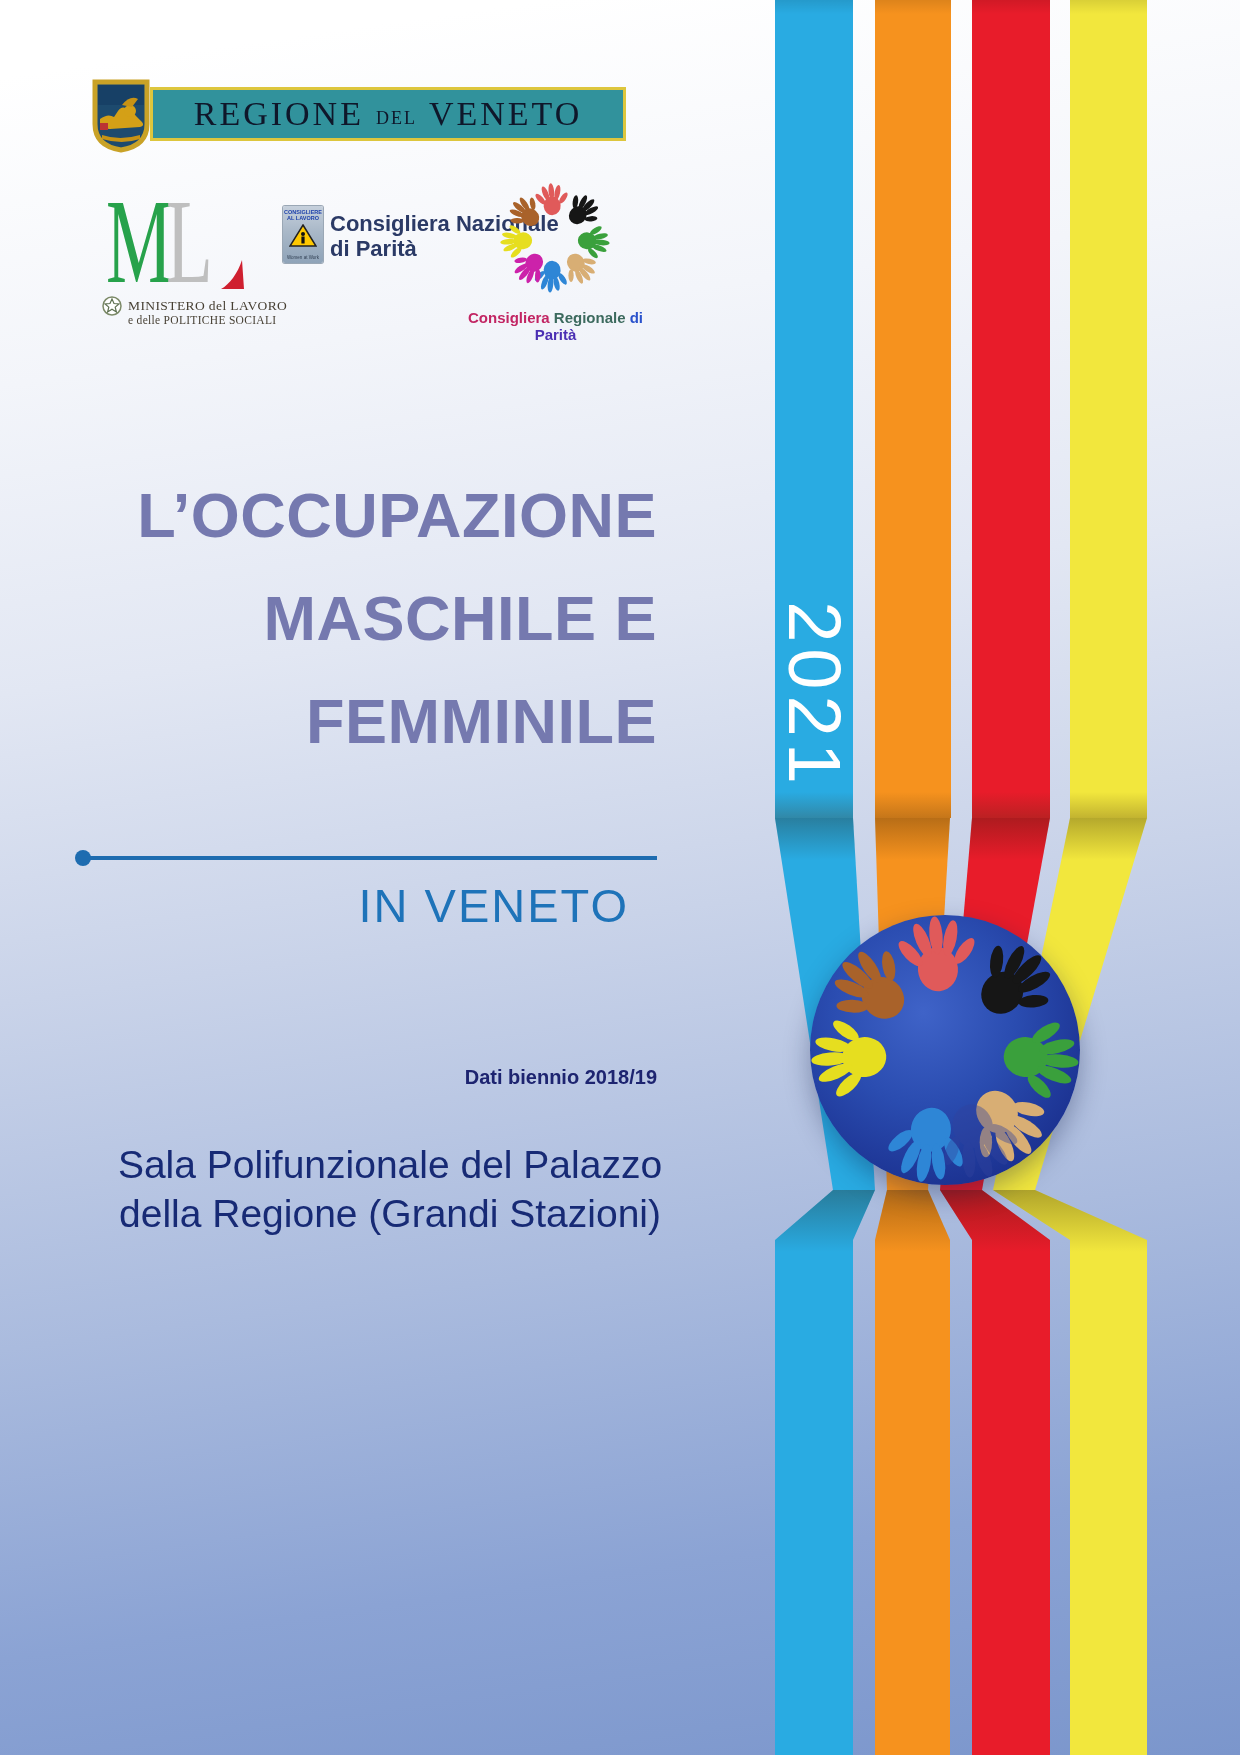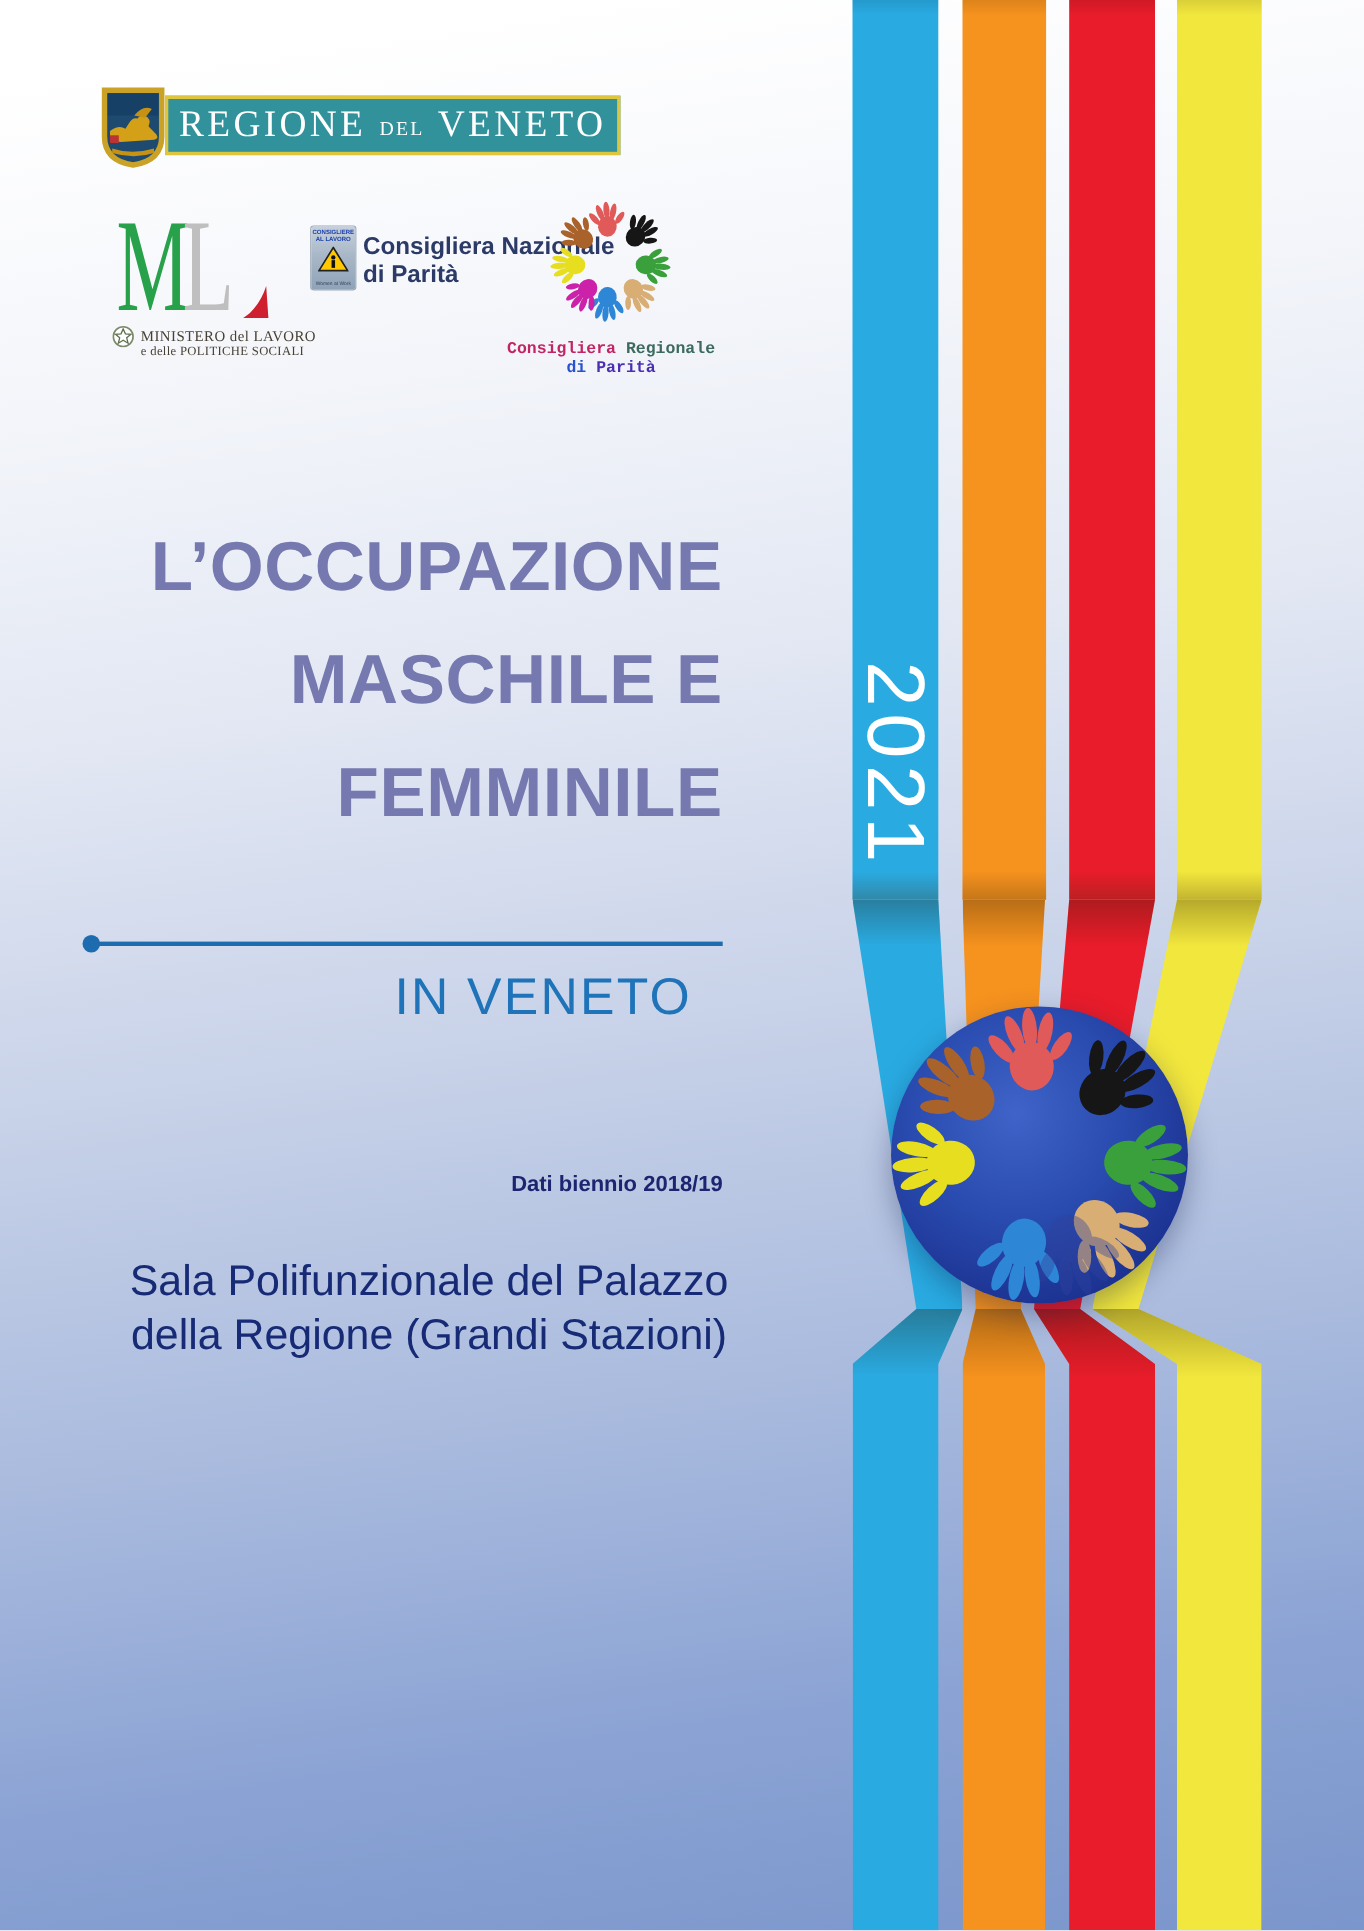--- a/index.html
+++ b/index.html
@@ -40,24 +40,24 @@
   .year-box span{display:block;white-space:nowrap;transform:rotate(90deg);
             color:#ffffff;font-size:74px;letter-spacing:6px;font-weight:400;}
 
   .big-circle{position:absolute;left:810px;top:915px;width:270px;height:270px;border-radius:50%;
       background:radial-gradient(circle at 42% 36%,#3f63c8 0%,#2a4cb0 40%,#1b3190 78%,#152679 100%);
       box-shadow:0 10px 26px rgba(15,25,70,.35);}
   .big-circle svg{position:absolute;inset:0;}
 
   
   .veneto-shield{position:absolute;left:92px;top:79px;z-index:3;}
-  .veneto-banner{position:absolute;left:150px;top:87px;width:414px;height:54px;
+  .veneto-banner{position:absolute;left:150px;top:87px;width:476px;height:54px;
       background:#31929c;border:3px solid #ddc63d;box-sizing:border-box;
       display:flex;align-items:center;justify-content:center;gap:12px;
-      font-family:"Liberation Serif",serif;color:#ffffff;}
+      font-family:"Liberation Serif",serif;color:#0f172a;}
   .veneto-banner .big{font-size:34px;letter-spacing:3px;}
   .veneto-banner .small{font-size:25px;font-variant:small-caps;letter-spacing:2px;padding-top:4px;}
 
   .ml-logo{position:absolute;left:100px;top:198px;width:180px;height:130px;}
   .ml-letters{position:absolute;left:0;top:0;width:160px;height:96px;
       font-family:"Liberation Serif",serif;font-size:120px;line-height:96px;}
   .ml-m{position:absolute;left:6px;top:-4px;color:#27a24b;transform:scale(.62,1);transform-origin:left top;}
   .ml-l{position:absolute;left:66px;top:-4px;color:#bfbfbf;transform:scale(.64,1);transform-origin:left top;}
   .ml-swoosh{position:absolute;left:120px;top:62px;}
   .ml-caption{position:absolute;left:28px;top:100px;width:170px;
@@ -71,21 +71,21 @@
       box-shadow:0 0 0 1px #9aa7b5;display:flex;flex-direction:column;align-items:center;}
   .sign .sign-txt{font-size:5.5px;font-weight:bold;color:#1b3faa;text-align:center;line-height:6px;padding-top:3px;}
   .sign svg{margin-top:3px;}
   .sign .sign-foot{font-size:4.5px;color:#334155;margin-top:auto;padding-bottom:3px;}
 
   .naz-label{position:absolute;left:330px;top:211px;color:#2b3a66;font-weight:bold;
       font-size:22px;line-height:25px;}
 
   .hands-small{position:absolute;left:500px;top:183px;}
   .reg-caption{position:absolute;left:448px;top:309px;width:215px;text-align:center;
-      font-family:Liberation Mono, monospace;font-weight:bold;font-size:15px;}
+      font-family:Liberation Sans, sans-serif;font-weight:bold;font-size:15px;}
   .w-consigliera{color:#c22563;} .w-regionale{color:#3c6a5e;}
   .w-di{color:#2a52cc;} .w-parita{color:#4b2fb3;}
   .datetime{position:absolute;left:105px;top:374px;font-size:39px;font-weight:bold;color:#1c2270;}
   .title{position:absolute;left:75px;top:464px;width:582px;text-align:right;
       font-size:63px;font-weight:bold;color:#7579af;line-height:103px;letter-spacing:.5px;}
   .rule{position:absolute;left:75px;top:850px;width:582px;height:16px;}
   .rule .dot{position:absolute;left:0;top:0;width:16px;height:16px;border-radius:50%;background:#1e6cb0;}
   .rule .line{position:absolute;left:8px;right:0;top:6px;height:4px;background:#1e6cb0;}
   .subtitle{position:absolute;left:75px;top:878px;width:554px;text-align:right;
       font-size:47px;color:#1e73b9;letter-spacing:2px;}

